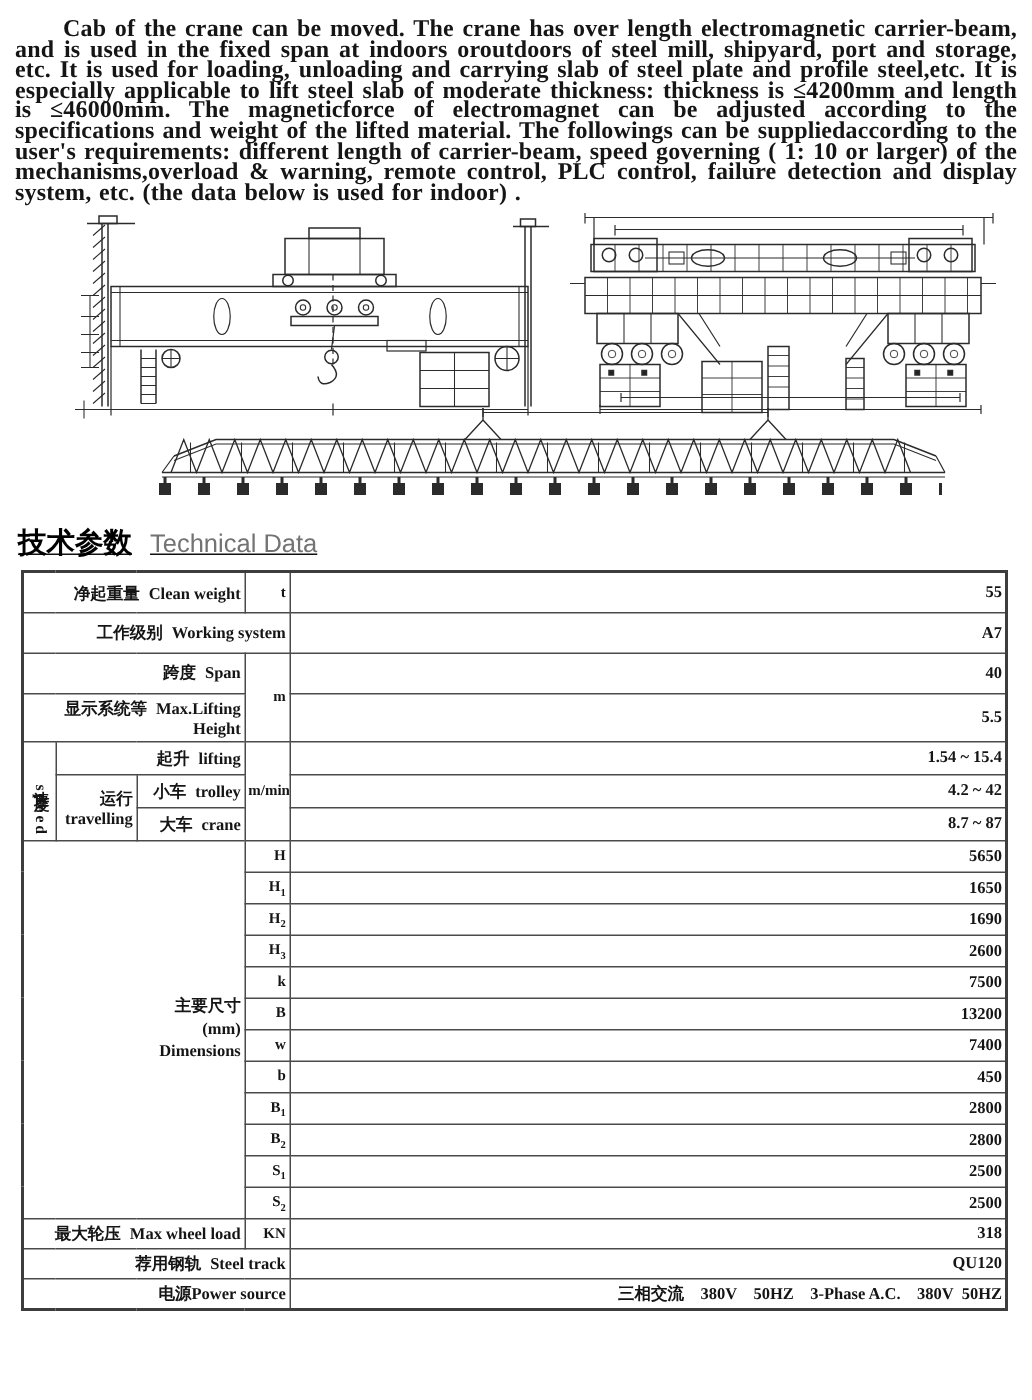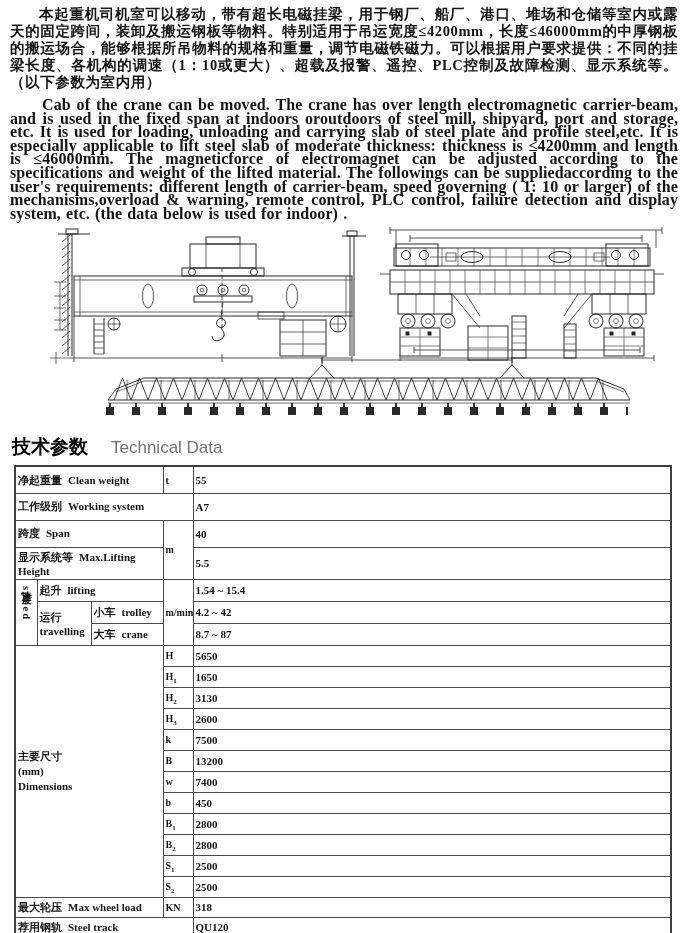--- a/index.html
+++ b/index.html
@@ -6,50 +6,49 @@
   body{
     width:688px;height:933px;overflow:hidden;position:relative;
     font-family:"Liberation Serif","DejaVu Serif",serif;color:#111;
   }
   .page{padding:6px 10px 0 10px;}
   .para{margin:0;text-align:justify;text-indent:2em;font-weight:bold;color:#151515;}
   .para.zh{font-size:14.5px;line-height:17px;letter-spacing:0.6px;}
   .para.en{font-size:16px;line-height:13.6px;margin-top:7px;letter-spacing:0.1px;word-spacing:1px;}
   .drawings{width:668px;height:210px;margin-top:4px;}
   .drawings svg{display:block;}
-  .heading{display:flex;align-items:baseline;gap:23px;margin:0 0 5px 2px;}
+  .heading{display:flex;align-items:baseline;gap:12px;margin:0 0 5px 2px;text-decoration:underline;}
   .h-zh{font-family:"Liberation Sans","DejaVu Sans",sans-serif;font-weight:bold;font-size:19px;color:#000;}
   .h-en{font-family:"Liberation Sans","DejaVu Sans",sans-serif;font-size:17px;color:#737373;}
   table.tech{
     border-collapse:collapse;table-layout:fixed;width:658px;margin-left:4px;
     font-size:11px;font-weight:bold;color:#151515;
   }
   table.tech td{
-    border:1.5px solid #4a4a4a;text-align:left;vertical-align:middle;
+    border:1.5px solid #4a4a4a;text-align:right;vertical-align:middle;
     padding:2px 2px;overflow:hidden;
   }
   table.tech{border:2px solid #3d3d3d;}
   tr.rt{height:27px;} tr.rs{height:22px;} tr.rd{height:21px;} tr.rb{height:19px;}
   td.lbl .zh{margin-right:6px;}
   td.lbl.nogap .zh{margin-right:0;}
   td.unit{font-size:10px;padding:0;}
   td.vlabel{
     writing-mode:vertical-lr;text-orientation:mixed;
     font-size:10.5px;letter-spacing:2px;padding:0;
   }
   td.dimlbl div{line-height:1.35;}
   sub{font-size:7px;line-height:0;}
   td.val-power{white-space:pre;}
 </style>
 </head>
 <body>
 
 <div class="page">
 
-  <p class="para zh">本起重机司机室可以移动，带有超长电磁挂梁，用于钢厂、船厂、港口、堆场和仓储等室内或露天的固定跨间，装卸及搬运钢板等物料。特别适用于吊运宽度≤4200mm，长度≤46000mm的中厚钢板的搬运场合，能够根据所吊物料的规格和重量，调节电磁铁磁力。可以根据用户要求提供：不同的挂梁长度、各机构的调速（1：10或更大）、超载及报警、遥控、PLC控制及故障检测、显示系统等。（以下参数为室内用）</p>
   <p class="para en">Cab of the crane can be moved. The crane has over length electromagnetic carrier-beam, and is used in the fixed span at indoors oroutdoors of steel mill, shipyard, port and storage, etc. It is used for loading, unloading and carrying slab of steel plate and profile steel,etc. It is especially applicable to lift steel slab of moderate thickness: thickness is ≤4200mm and length is ≤46000mm. The magneticforce of electromagnet can be adjusted according to the specifications and weight of the lifted material. The followings can be suppliedaccording to the user's requirements: different length of carrier-beam, speed governing ( 1: 10 or larger) of the mechanisms,overload &amp; warning, remote control, PLC control, failure detection and display system, etc. (the data below is used for indoor) .</p>
 
   <div class="drawings">
     <svg width="668" height="210" viewBox="0 0 668 210" fill="none" stroke="#2b2b2b" stroke-width="1">
 
       <g>
         <line x1="58" y1="10" x2="58" y2="132"></line>
           <line x1="62" y1="10" x2="62" y2="132"></line>
         <path stroke-width="0.7" d="M52 18l8 -7M52 26l8 -7M52 34l8 -7M52 42l8 -7M52 50l8 -7M52 58l8 -7M52 66l8 -7M52 74l8 -7M52 82l8 -7M52 90l8 -7M52 98l8 -7M52 106l8 -7M52 114l8 -7M52 122l8 -7M52 130l8 -7"></path>
         <path d="M48 10 H80"></path>
@@ -216,21 +215,21 @@
         </td>
         <td class="unit"><span>H</span><sub></sub></td>
         <td class="val">5650</td>
       </tr>
       <tr class="rd">
         <td class="unit"><span>H</span><sub>1</sub></td>
         <td class="val">1650</td>
       </tr>
       <tr class="rd">
         <td class="unit"><span>H</span><sub>2</sub></td>
-        <td class="val">3130</td>
+        <td class="val">1690</td>
       </tr>
       <tr class="rd">
         <td class="unit"><span>H</span><sub>3</sub></td>
         <td class="val">2600</td>
       </tr>
       <tr class="rd">
         <td class="unit"><span>k</span><sub></sub></td>
         <td class="val">7500</td>
       </tr>
       <tr class="rd">

